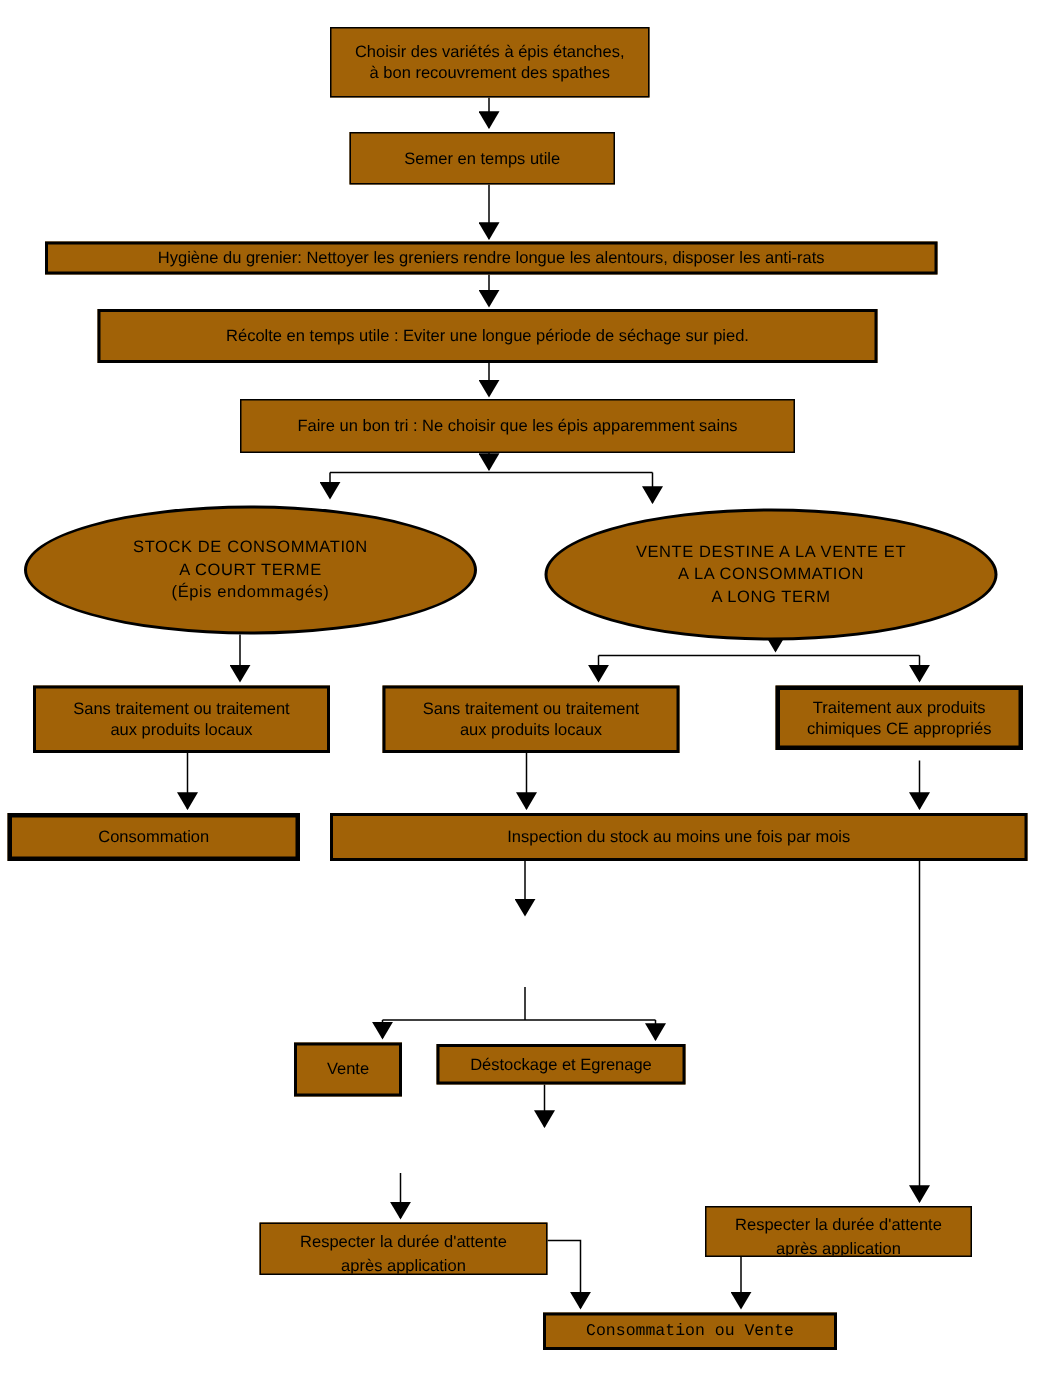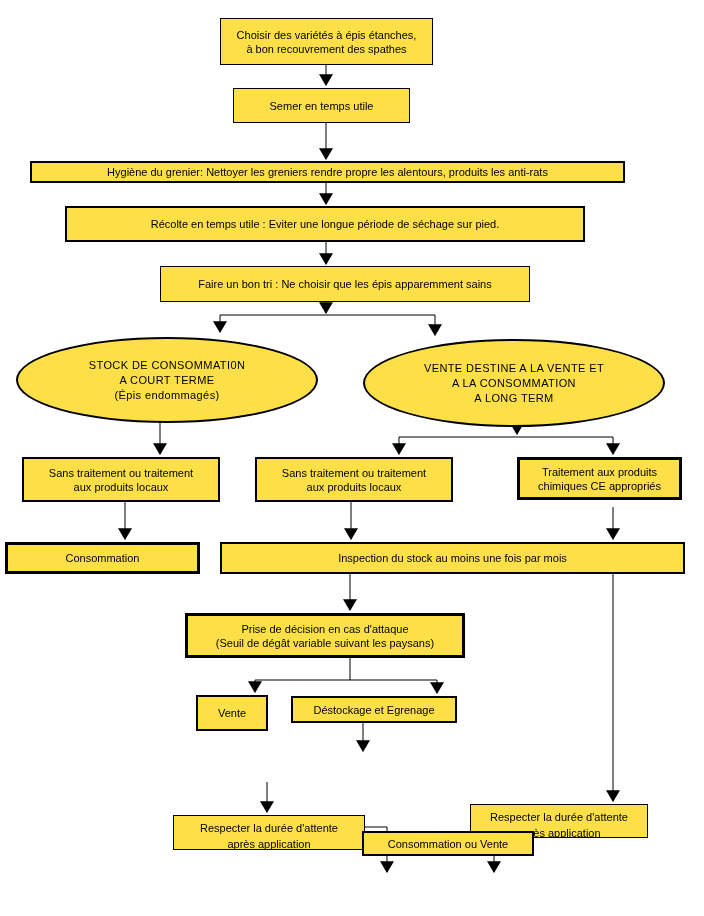--- a/index.html
+++ b/index.html
@@ -24,21 +24,21 @@
   }
   .connector-layer line, .connector-layer polyline {
     stroke: #000000;
     stroke-width: 1;
     fill: none;
   }
   .node {
     position: absolute;
     box-sizing: border-box;
     border: 1px solid #000000;
-    background: #fde047;
+    background: #a16207;
     display: flex;
     align-items: center;
     justify-content: center;
     text-align: center;
     white-space: pre-line;
     font-size: 11px;
     line-height: 14px;
     overflow: hidden;
   }
   .b2 { border-width: 2px; }
@@ -101,21 +101,21 @@
 
     <polyline points="365,827 387,827 387,872" marker-end="url(#ah)"></polyline>
     <line x1="494" y1="838" x2="494" y2="872" marker-end="url(#ah)"></line>
   </svg>
 
   <div class="node" style="left:220px; top:18px; width:213px; height:47px;">Choisir des variétés à épis étanches,
 à bon recouvrement des spathes</div>
 
   <div class="node" style="left:233px; top:88px; width:177px; height:35px;">Semer en temps utile</div>
 
-  <div class="node b2" style="left:30px; top:161px; width:595px; height:22px;">Hygiène du grenier: Nettoyer les greniers rendre propre les alentours, produits les anti-rats</div>
+  <div class="node b2" style="left:30px; top:161px; width:595px; height:22px;">Hygiène du grenier: Nettoyer les greniers rendre longue les alentours, disposer les anti-rats</div>
 
   <div class="node" style="left:160px; top:266px; width:370px; height:36px;">Faire un bon tri : Ne choisir que les épis apparemment sains</div>
 
   <div class="node b2" style="left:65px; top:206px; width:520px; height:36px;">Récolte en temps utile : Eviter une longue période de séchage sur pied.</div>
 
   <div class="node ellipse" style="left:16px; top:337px; width:302px; height:86px;">STOCK DE CONSOMMATI0N
 A COURT TERME
 (Épis endommagés)</div>
 
   <div class="node ellipse" style="left:363px; top:339px; width:302px; height:88px;">VENTE DESTINE A LA VENTE ET
@@ -128,29 +128,27 @@
   <div class="node b2" style="left:255px; top:457px; width:198px; height:45px;">Sans traitement ou traitement
 aux produits locaux</div>
 
   <div class="node b3" style="left:517px; top:457px; width:165px; height:43px;">Traitement aux produits
 chimiques CE appropriés</div>
 
   <div class="node b3" style="left:5px; top:542px; width:195px; height:32px;">Consommation</div>
 
   <div class="node b2" style="left:220px; top:542px; width:465px; height:32px;">Inspection du stock au moins une fois par mois</div>
 
-  <div class="node b3" style="left:185px; top:613px; width:280px; height:45px;">Prise de décision en cas d'attaque
-(Seuil de dégât variable suivant les paysans)</div>
 
   <div class="node b2" style="left:196px; top:695px; width:72px; height:36px;">Vente</div>
 
   <div class="node b2" style="left:291px; top:696px; width:166px; height:27px;">Déstockage et Egrenage</div>
 
 
   <div class="node clip" style="left:173px; top:815px; width:192px; height:35px;">Respecter la durée d'attente
 après application</div>
 
   <div class="node clip" style="left:470px; top:804px; width:178px; height:34px;">Respecter la durée d'attente
 après application</div>
 
-  <div class="node b2" style="left:362px; top:831px; width:172px; height:25px;">Consommation ou Vente</div>
+  <div class="node b2" style="left:362px; top:875px; width:196px; height:25px;font-family:Liberation Mono, monospace;">Consommation ou Vente</div>
 
 </div>
 
 </body></html>

